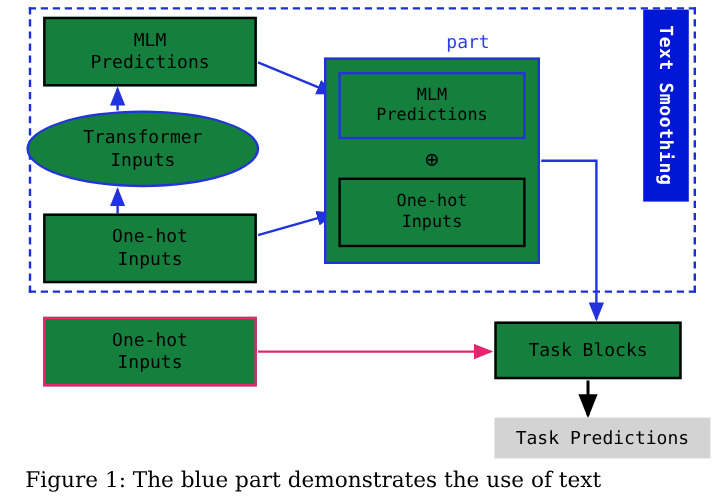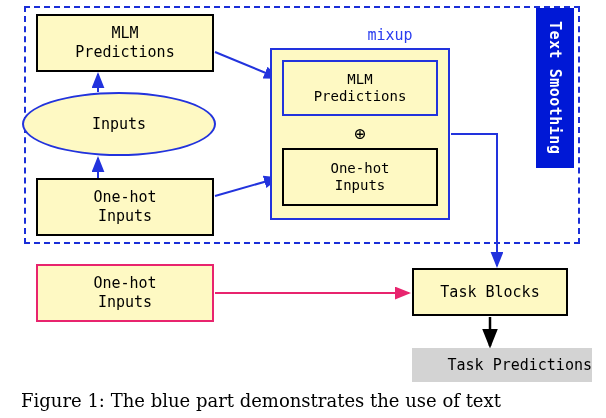--- a/index.html
+++ b/index.html
@@ -12,21 +12,21 @@
   }
   #stage{position:absolute;left:0;top:0;width:606px;height:418px;}
   .box{
     position:absolute;
     box-sizing:border-box;
     display:flex;
     flex-direction:column;
     align-items:center;
     justify-content:center;
     text-align:center;
-    background:#fef9c3;
+    background:#15803d;
     line-height:1.25;
   }
   .box span{display:block;white-space:nowrap;}
 
   
   #dashed-region{
     position:absolute;
     left:24px;top:6px;width:556px;height:238px;
     border:2px dashed #1a2ed8;
     box-sizing:border-box;
@@ -46,21 +46,21 @@
   }
   #text-smoothing span{
     writing-mode:vertical-rl;
     white-space:nowrap;
     letter-spacing:0.5px;
   }
 
   .blackbox{border:2px solid #000000;}
   .bluebox{border:2px solid #2233dd;}
   .pinkbox{border:2px solid #e8246e;}
-  .grayfill{background:#d3d3d3;border:none;align-items:flex-end;}
+  .grayfill{background:#d3d3d3;border:none;}
 
   #mlm-pred-1{left:36px;top:14px;width:178px;height:58px;font-size:15px;}
   #transformer{
     left:22px;top:92px;width:194px;height:64px;
     border:2px solid #2233dd;
     border-radius:50%/50%;
     font-size:15px;
   }
   #onehot-1{left:36px;top:178px;width:178px;height:58px;font-size:15px;}
 
@@ -128,29 +128,30 @@
 
     <path d="M490,317 L490,346" stroke="#000000" stroke-width="2.5" fill="none" marker-end="url(#ablack)"></path>
   </svg>
 
   <div class="box blackbox" id="mlm-pred-1">
     <span>MLM</span>
     <span>Predictions</span>
   </div>
 
   <div class="box" id="transformer">
+    <span>Transformer</span>
     <span>Inputs</span>
   </div>
 
   <div class="box blackbox" id="onehot-1">
     <span>One-hot</span>
     <span>Inputs</span>
   </div>
 
-  <div id="mixup-label">mixup</div>
+  <div id="mixup-label">part</div>
 
   <div class="box bluebox" id="mixup-box"></div>
 
   <div class="box bluebox" id="mlm-pred-2">
     <span>MLM</span>
     <span>Predictions</span>
   </div>
 
   <div id="plus-circle">⊕</div>
 

